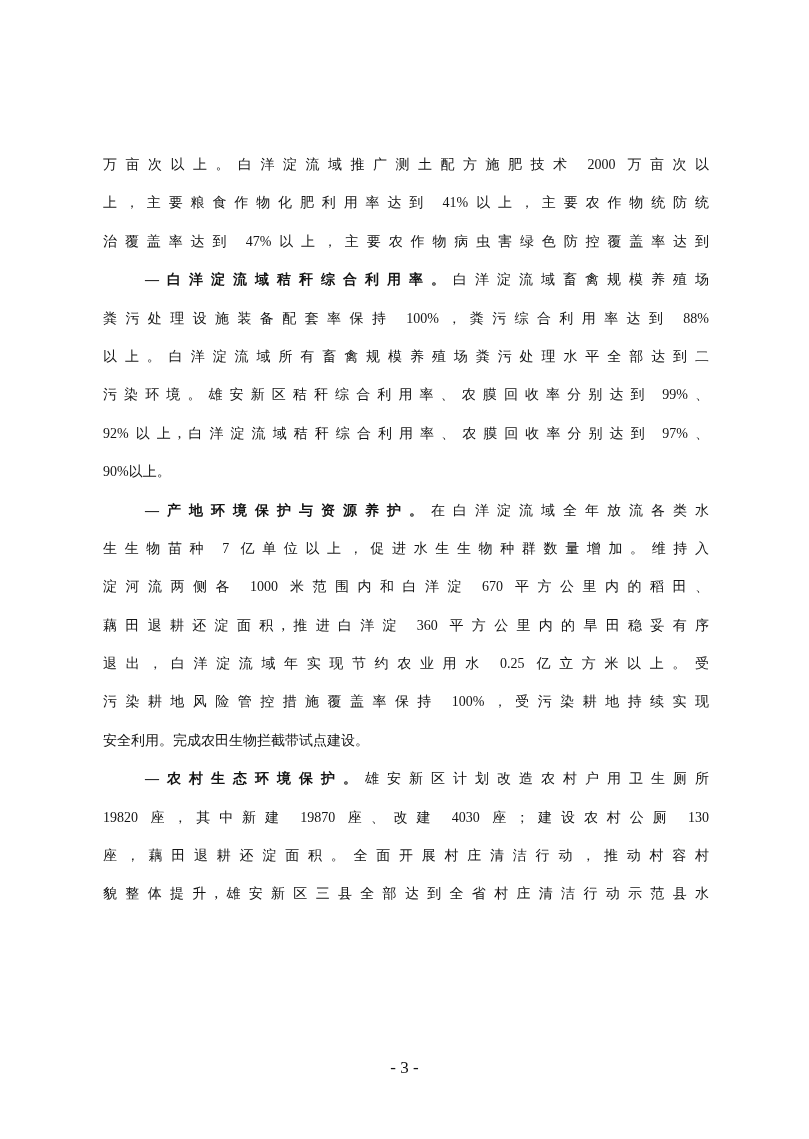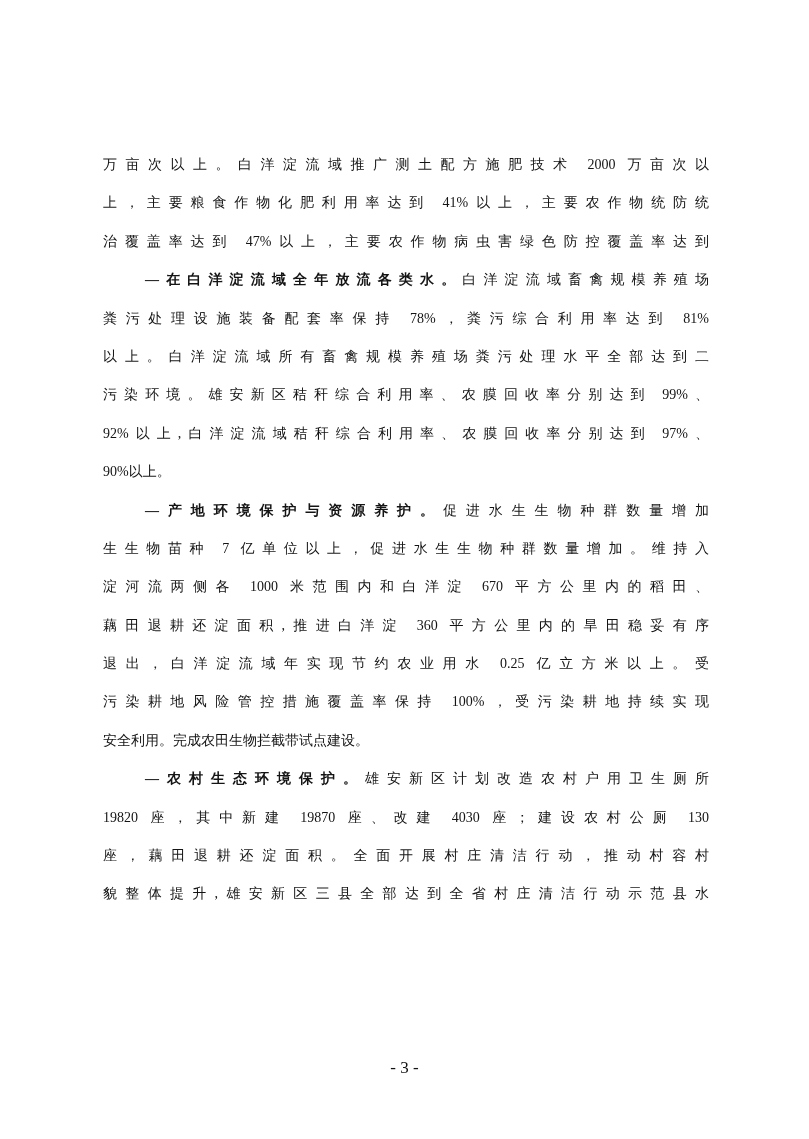--- a/index.html
+++ b/index.html
@@ -53,28 +53,28 @@
 </head>
 <body>
 
 <div class="page">
   <div class="textblock">
 
     <div class="line">万亩次以上。白洋淀流域推广测土配方施肥技术 2000 万亩次以</div>
     <div class="line">上，主要粮食作物化肥利用率达到 41%以上，主要农作物统防统</div>
     <div class="line">治覆盖率达到 47%以上，主要农作物病虫害绿色防控覆盖率达到</div>
 
-    <div class="line indent"><span class="lead">—在白洋淀流域全年放流各类水。</span><span>白洋淀流域畜禽规模养殖场</span></div>
-    <div class="line">粪污处理设施装备配套率保持 78%，粪污综合利用率达到 81%</div>
+    <div class="line indent"><span class="lead">—白洋淀流域秸秆综合利用率。</span><span>白洋淀流域畜禽规模养殖场</span></div>
+    <div class="line">粪污处理设施装备配套率保持 100%，粪污综合利用率达到 88%</div>
     <div class="line">以上。白洋淀流域所有畜禽规模养殖场粪污处理水平全部达到二</div>
     <div class="line">污染环境。雄安新区秸秆综合利用率、农膜回收率分别达到 99%、</div>
     <div class="line">92%以上,白洋淀流域秸秆综合利用率、农膜回收率分别达到 97%、</div>
     <div class="line end">90%以上。</div>
 
-    <div class="line indent"><span class="lead">—产地环境保护与资源养护。</span><span>促进水生生物种群数量增加</span></div>
+    <div class="line indent"><span class="lead">—产地环境保护与资源养护。</span><span>在白洋淀流域全年放流各类水</span></div>
     <div class="line">生生物苗种 7 亿单位以上，促进水生生物种群数量增加。维持入</div>
     <div class="line">淀河流两侧各 1000 米范围内和白洋淀 670 平方公里内的稻田、</div>
     <div class="line">藕田退耕还淀面积,推进白洋淀 360 平方公里内的旱田稳妥有序</div>
     <div class="line">退出，白洋淀流域年实现节约农业用水 0.25 亿立方米以上。受</div>
     <div class="line">污染耕地风险管控措施覆盖率保持 100%，受污染耕地持续实现</div>
     <div class="line end">安全利用。完成农田生物拦截带试点建设。</div>
 
     <div class="line indent"><span class="lead">—农村生态环境保护。</span><span>雄安新区计划改造农村户用卫生厕所</span></div>
     <div class="line">19820 座，其中新建 19870 座、改建 4030 座；建设农村公厕 130</div>
     <div class="line">座，藕田退耕还淀面积。全面开展村庄清洁行动，推动村容村</div>

